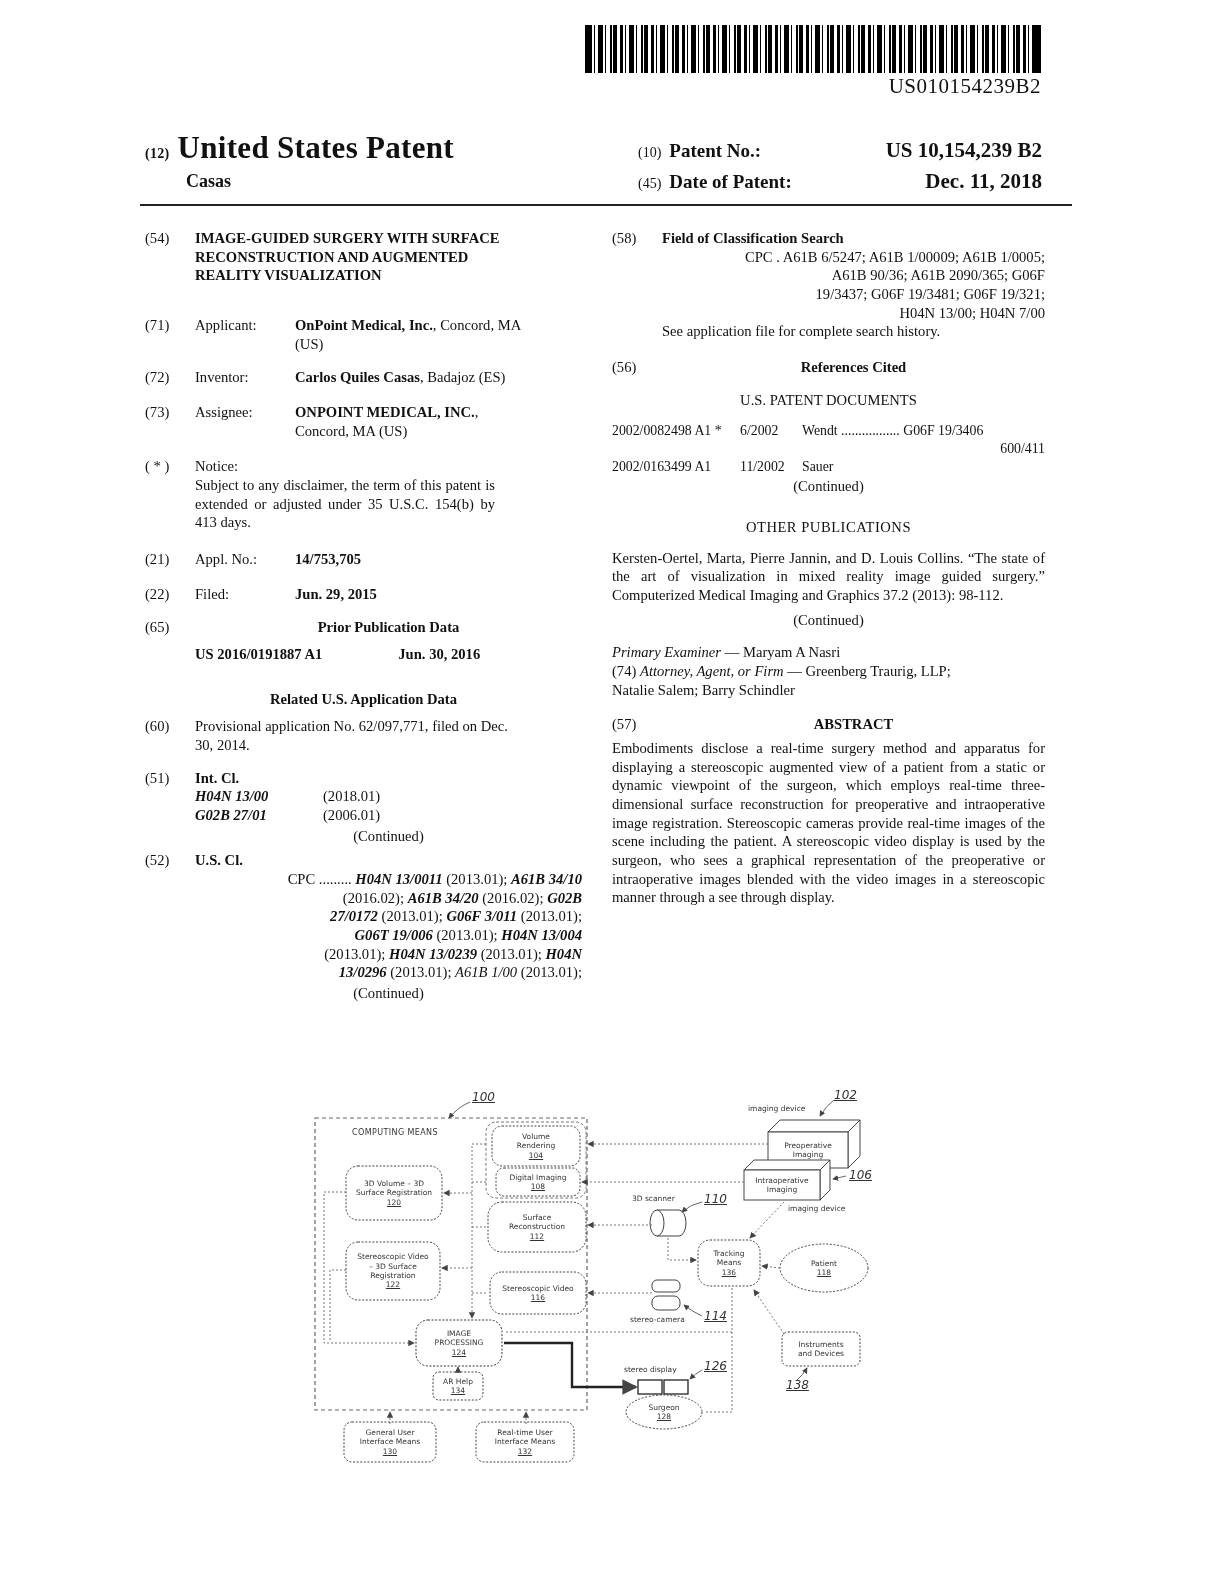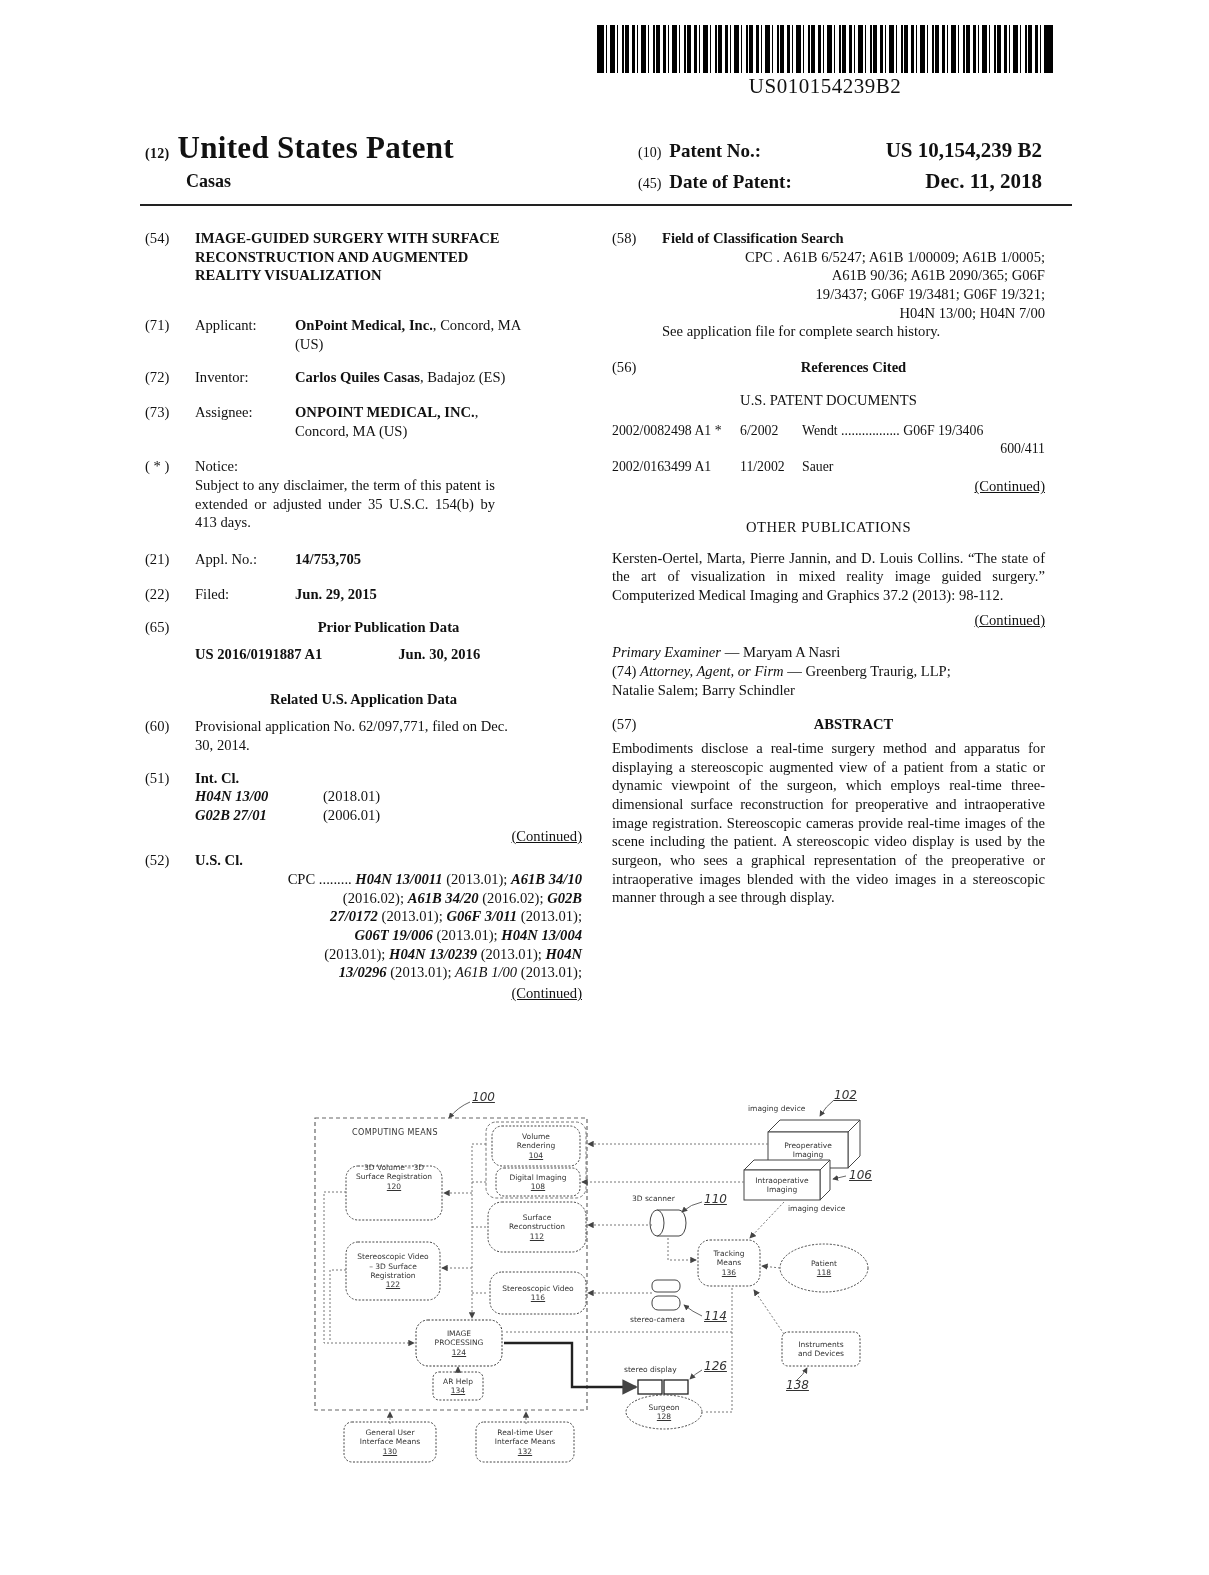--- a/index.html
+++ b/index.html
@@ -1,20 +1,20 @@
 <!DOCTYPE html>
 <html><head>
 <meta charset="utf-8">
 <style>
   html,body{margin:0;padding:0;background:#e8e8e8;}
   .page{position:relative;width:1209px;height:1575px;background:#fff;overflow:hidden;
         font-family:"Liberation Serif",serif;color:#111;}
   .b{font-weight:bold}.i{font-style:italic}.u{text-decoration:underline}
   
-  .barcode-wrap{position:absolute;left:597px;top:25px;width:456px;text-align:center;}
+  .barcode-wrap{position:absolute;left:585px;top:25px;width:456px;text-align:right;}
   .barcode{height:48px;border-left:4px solid #000;border-right:4px solid #000;
     background:repeating-linear-gradient(90deg,
       #000 0 3px,#fff 3px 5px,#000 5px 6px,#fff 6px 9px,
       #000 9px 14px,#fff 14px 16px,#000 16px 17px,#fff 17px 21px,
       #000 21px 23px,#fff 23px 24px,#000 24px 28px,#fff 28px 31px);}
   .barcode-num{font-size:21px;margin-top:1px;letter-spacing:.5px;}
   
   .hdr-tag{font-size:14px;}
   .hdr-left{position:absolute;left:145px;top:132px;width:440px;}
   .hdr-title{font-size:31px;font-weight:bold;letter-spacing:.3px;line-height:1.0;}
@@ -29,21 +29,21 @@
   .col-l{left:145px;width:437px;}
   .col-r{left:612px;width:433px;}
   .tagrow{display:flex;}
   .tag{flex:0 0 50px;}
   .cell{flex:1;}
   .lblcol{display:inline-block;width:100px;vertical-align:top;}
   .just{text-align:justify;}
   .ctr{text-align:center;}
   .rt{text-align:right;}
   .pre{white-space:pre-line;}
-  .cont{text-align:right;margin-top:2px;text-decoration:underline;}
+  .cont{text-align:center;margin-top:2px;}
   .refgrid{display:flex;font-size:13.8px;}
   .rc1{flex:0 0 128px;}
   .rc2{flex:0 0 62px;}
   .rc3{flex:1;}
   
   .fig{position:absolute;left:300px;top:1082px;width:580px;height:400px;
        font-family:"DejaVu Sans",sans-serif;font-size:7.5px;color:#333;}
   .fig svg{position:absolute;left:0;top:0;}
   .flabel{position:absolute;display:flex;flex-direction:column;align-items:center;
           justify-content:center;text-align:center;line-height:1.25;white-space:pre-line;}
@@ -293,21 +293,21 @@
     </svg>
 
     <div class="flabel" style="left:40px;top:46px;width:110px;font-size:8px;letter-spacing:.4px">COMPUTING MEANS</div>
 
     <div class="flabel" style="left:192px;top:44px;width:88px;height:40px"><span>Volume
 Rendering</span><span class="u">104</span></div>
     <div class="flabel" style="left:196px;top:86px;width:84px;height:28px"><span>Digital Imaging</span><span class="u">108</span></div>
     <div class="flabel" style="left:188px;top:120px;width:98px;height:50px"><span>Surface
 Reconstruction</span><span class="u">112</span></div>
     <div class="flabel" style="left:190px;top:190px;width:96px;height:42px"><span>Stereoscopic Video</span><span class="u">116</span></div>
-    <div class="flabel" style="left:46px;top:68px;width:96px;height:54px"><span>3D Volume – 3D
+    <div class="flabel" style="left:46px;top:84px;width:96px;height:54px"><span>3D Volume – 3D
 Surface Registration</span><span class="u">120</span></div>
     <div class="flabel" style="left:46px;top:160px;width:94px;height:58px"><span>Stereoscopic Video
 – 3D Surface
 Registration</span><span class="u">122</span></div>
     <div class="flabel" style="left:116px;top:238px;width:86px;height:46px"><span>IMAGE
 PROCESSING</span><span class="u">124</span></div>
     <div class="flabel" style="left:133px;top:290px;width:50px;height:28px"><span>AR Help</span><span class="u">134</span></div>
     <div class="flabel" style="left:44px;top:340px;width:92px;height:40px"><span>General User
 Interface Means</span><span class="u">130</span></div>
     <div class="flabel" style="left:176px;top:340px;width:98px;height:40px"><span>Real-time User

